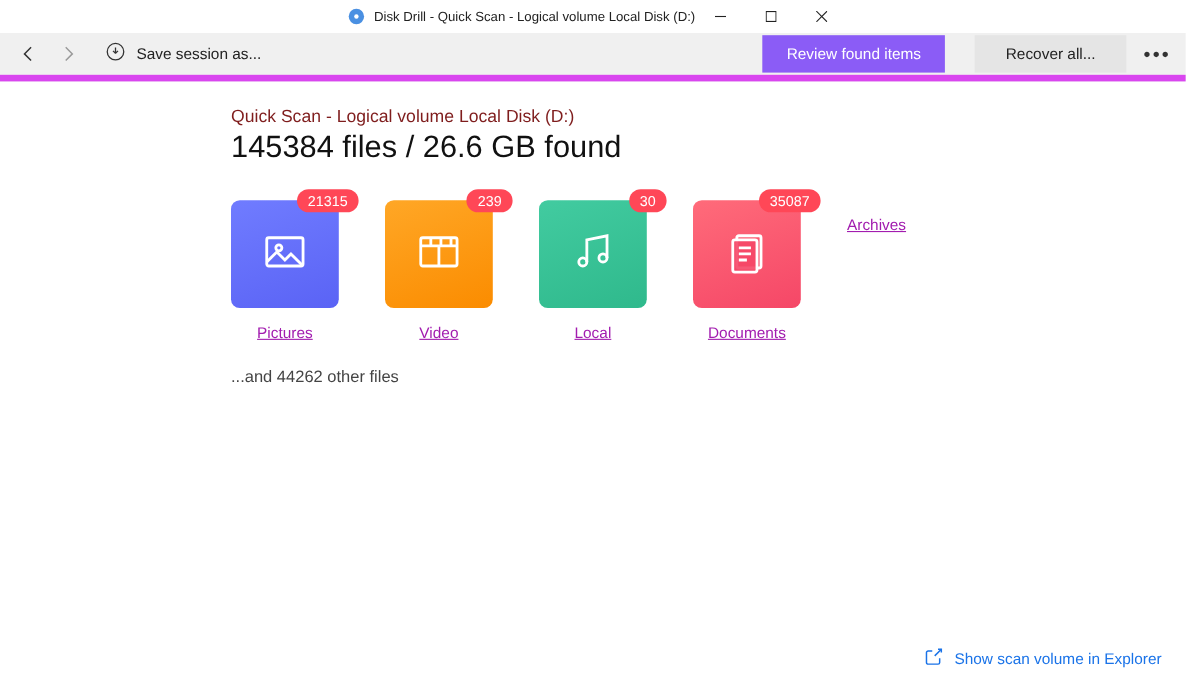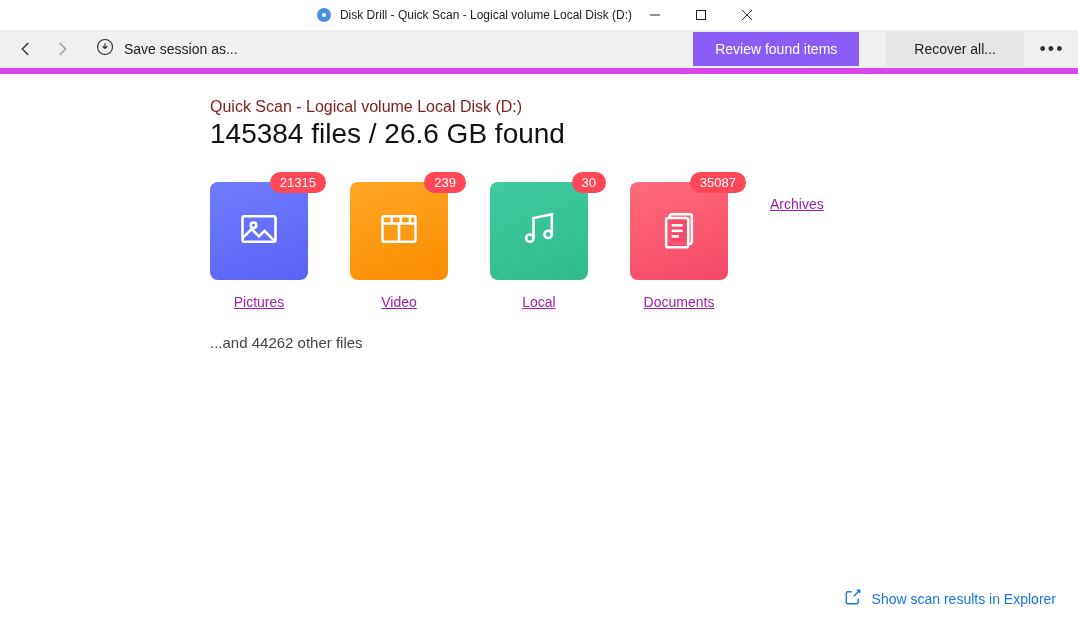--- a/index.html
+++ b/index.html
@@ -182,14 +182,14 @@
 </div>
 
 <div class="footer-link">
   <span>
     <svg width="18" height="18" viewBox="0 0 24 24" fill="none" stroke-width="1.8">
         <path d="M17 3h4v4"></path>
         <path d="M21 3l-8 8"></path>
         <path d="M19 14v5a2 2 0 01-2 2H5a2 2 0 01-2-2V7a2 2 0 012-2h5"></path>
       </svg>
   </span>
-  <span>Show scan results in Explorer</span>
+  <span>Show scan volume in Explorer</span>
 </div>
 
 </body></html>

